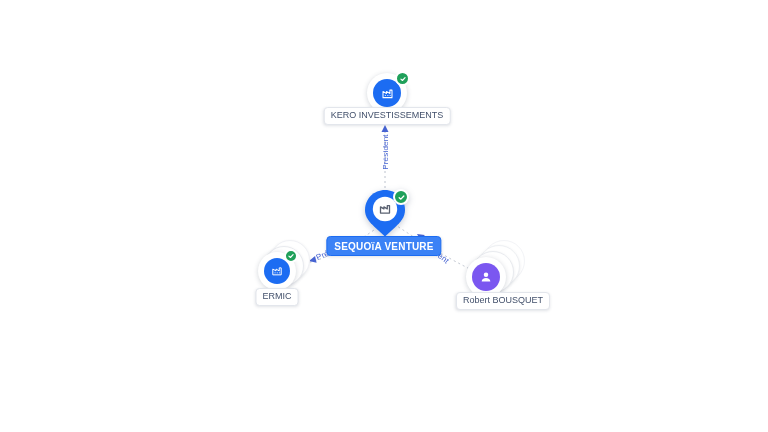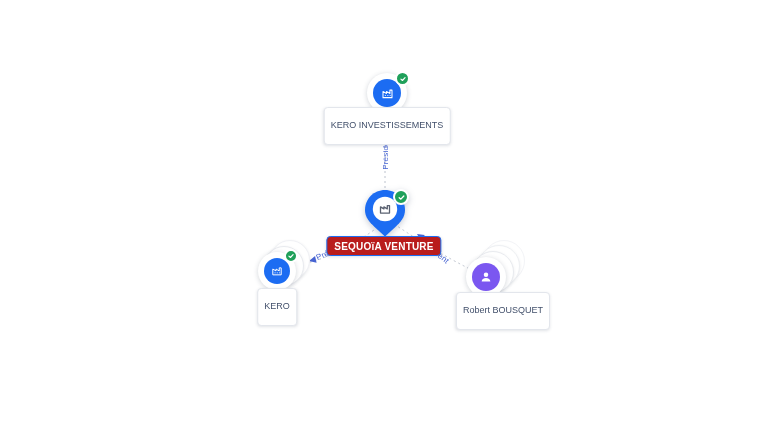--- a/index.html
+++ b/index.html
@@ -26,25 +26,25 @@
   .icon-disc{border-radius:50%;display:flex;align-items:center;justify-content:center;}
   .icon-disc.blue{background:#1c6cf2;}
   .icon-disc.purple{background:#7b57f0;}
   .badge{
     position:absolute;background:#1fa05a;border:2px solid #ffffff;border-radius:50%;
     display:flex;align-items:center;justify-content:center;box-sizing:content-box;
   }
   .pill{
     position:absolute;transform:translateX(-50%);
     background:#ffffff;border:1px solid #e3e6ec;border-radius:4px;
-    padding:12px 6px;font-size:9px;line-height:1.3;color:#42506b;
+    padding:2px 6px;font-size:9px;line-height:1.3;color:#42506b;
     white-space:nowrap;box-shadow:0 1px 3px rgba(45,58,82,.14);cursor:pointer;
   }
   .pill-primary{
-    background:#b91c1c;border-color:#1c6cf2;color:#ffffff;
+    background:#3b82f6;border-color:#1c6cf2;color:#ffffff;
     font-size:10px;font-weight:700;padding:2.5px 7px;letter-spacing:.2px;
   }
   .pin-wrap{position:absolute;cursor:pointer;filter:drop-shadow(0 2px 3px rgba(30,50,90,.25));}
 </style>
 </head>
 <body>
 
 <div class="canvas">
 
   <svg class="edges-layer" width="768" height="432" viewBox="0 0 768 432">
@@ -99,21 +99,21 @@
         <path d="M4 15.5 V7.2 l4.6 2.7 V7.2 l4.6 2.7 V5.5 H16 v10 Z" fill="none" stroke="#ffffff" stroke-width="1.4" stroke-linejoin="round"></path>
         <path d="M6.4 12.6 h1.6 M9.6 12.6 h1.6 M12.8 12.6 h1.6" stroke="#ffffff" stroke-width="1.1"></path>
       </svg>
     </div>
     <div class="badge" style="width:10px;height:10px;right:-2px;top:-3px;">
       <svg width="8" height="8" viewBox="0 0 14 14">
         <path d="M3.4 7.3 L6 9.6 L10.6 4.7" fill="none" stroke="#ffffff" stroke-width="2" stroke-linecap="round" stroke-linejoin="round"></path>
       </svg>
     </div>
   </div>
-  <div class="pill" style="left:277px;top:288px;">KERO</div>
+  <div class="pill" style="left:277px;top:288px;">ERMIC</div>
 
   <div class="stack-circle" style="left:483px;top:240px;width:40px;height:40px;border-color:#f3f4f7;box-shadow:none;"></div>
   <div class="stack-circle" style="left:478px;top:245px;width:40px;height:40px;border-color:#eef0f3;"></div>
   <div class="stack-circle" style="left:472px;top:251px;width:40px;height:40px;"></div>
   <div class="node-circle" style="left:466px;top:257px;width:40px;height:40px;">
     <div class="icon-disc purple" style="width:28px;height:28px;">
       <svg width="16" height="16" viewBox="0 0 20 20">
         <circle cx="10" cy="7.1" r="2.8" fill="#ffffff"></circle>
         <path d="M4.6 15.6 c0-2.9 2.4-4.5 5.4-4.5 s5.4 1.6 5.4 4.5 Z" fill="#ffffff"></path>
       </svg>

